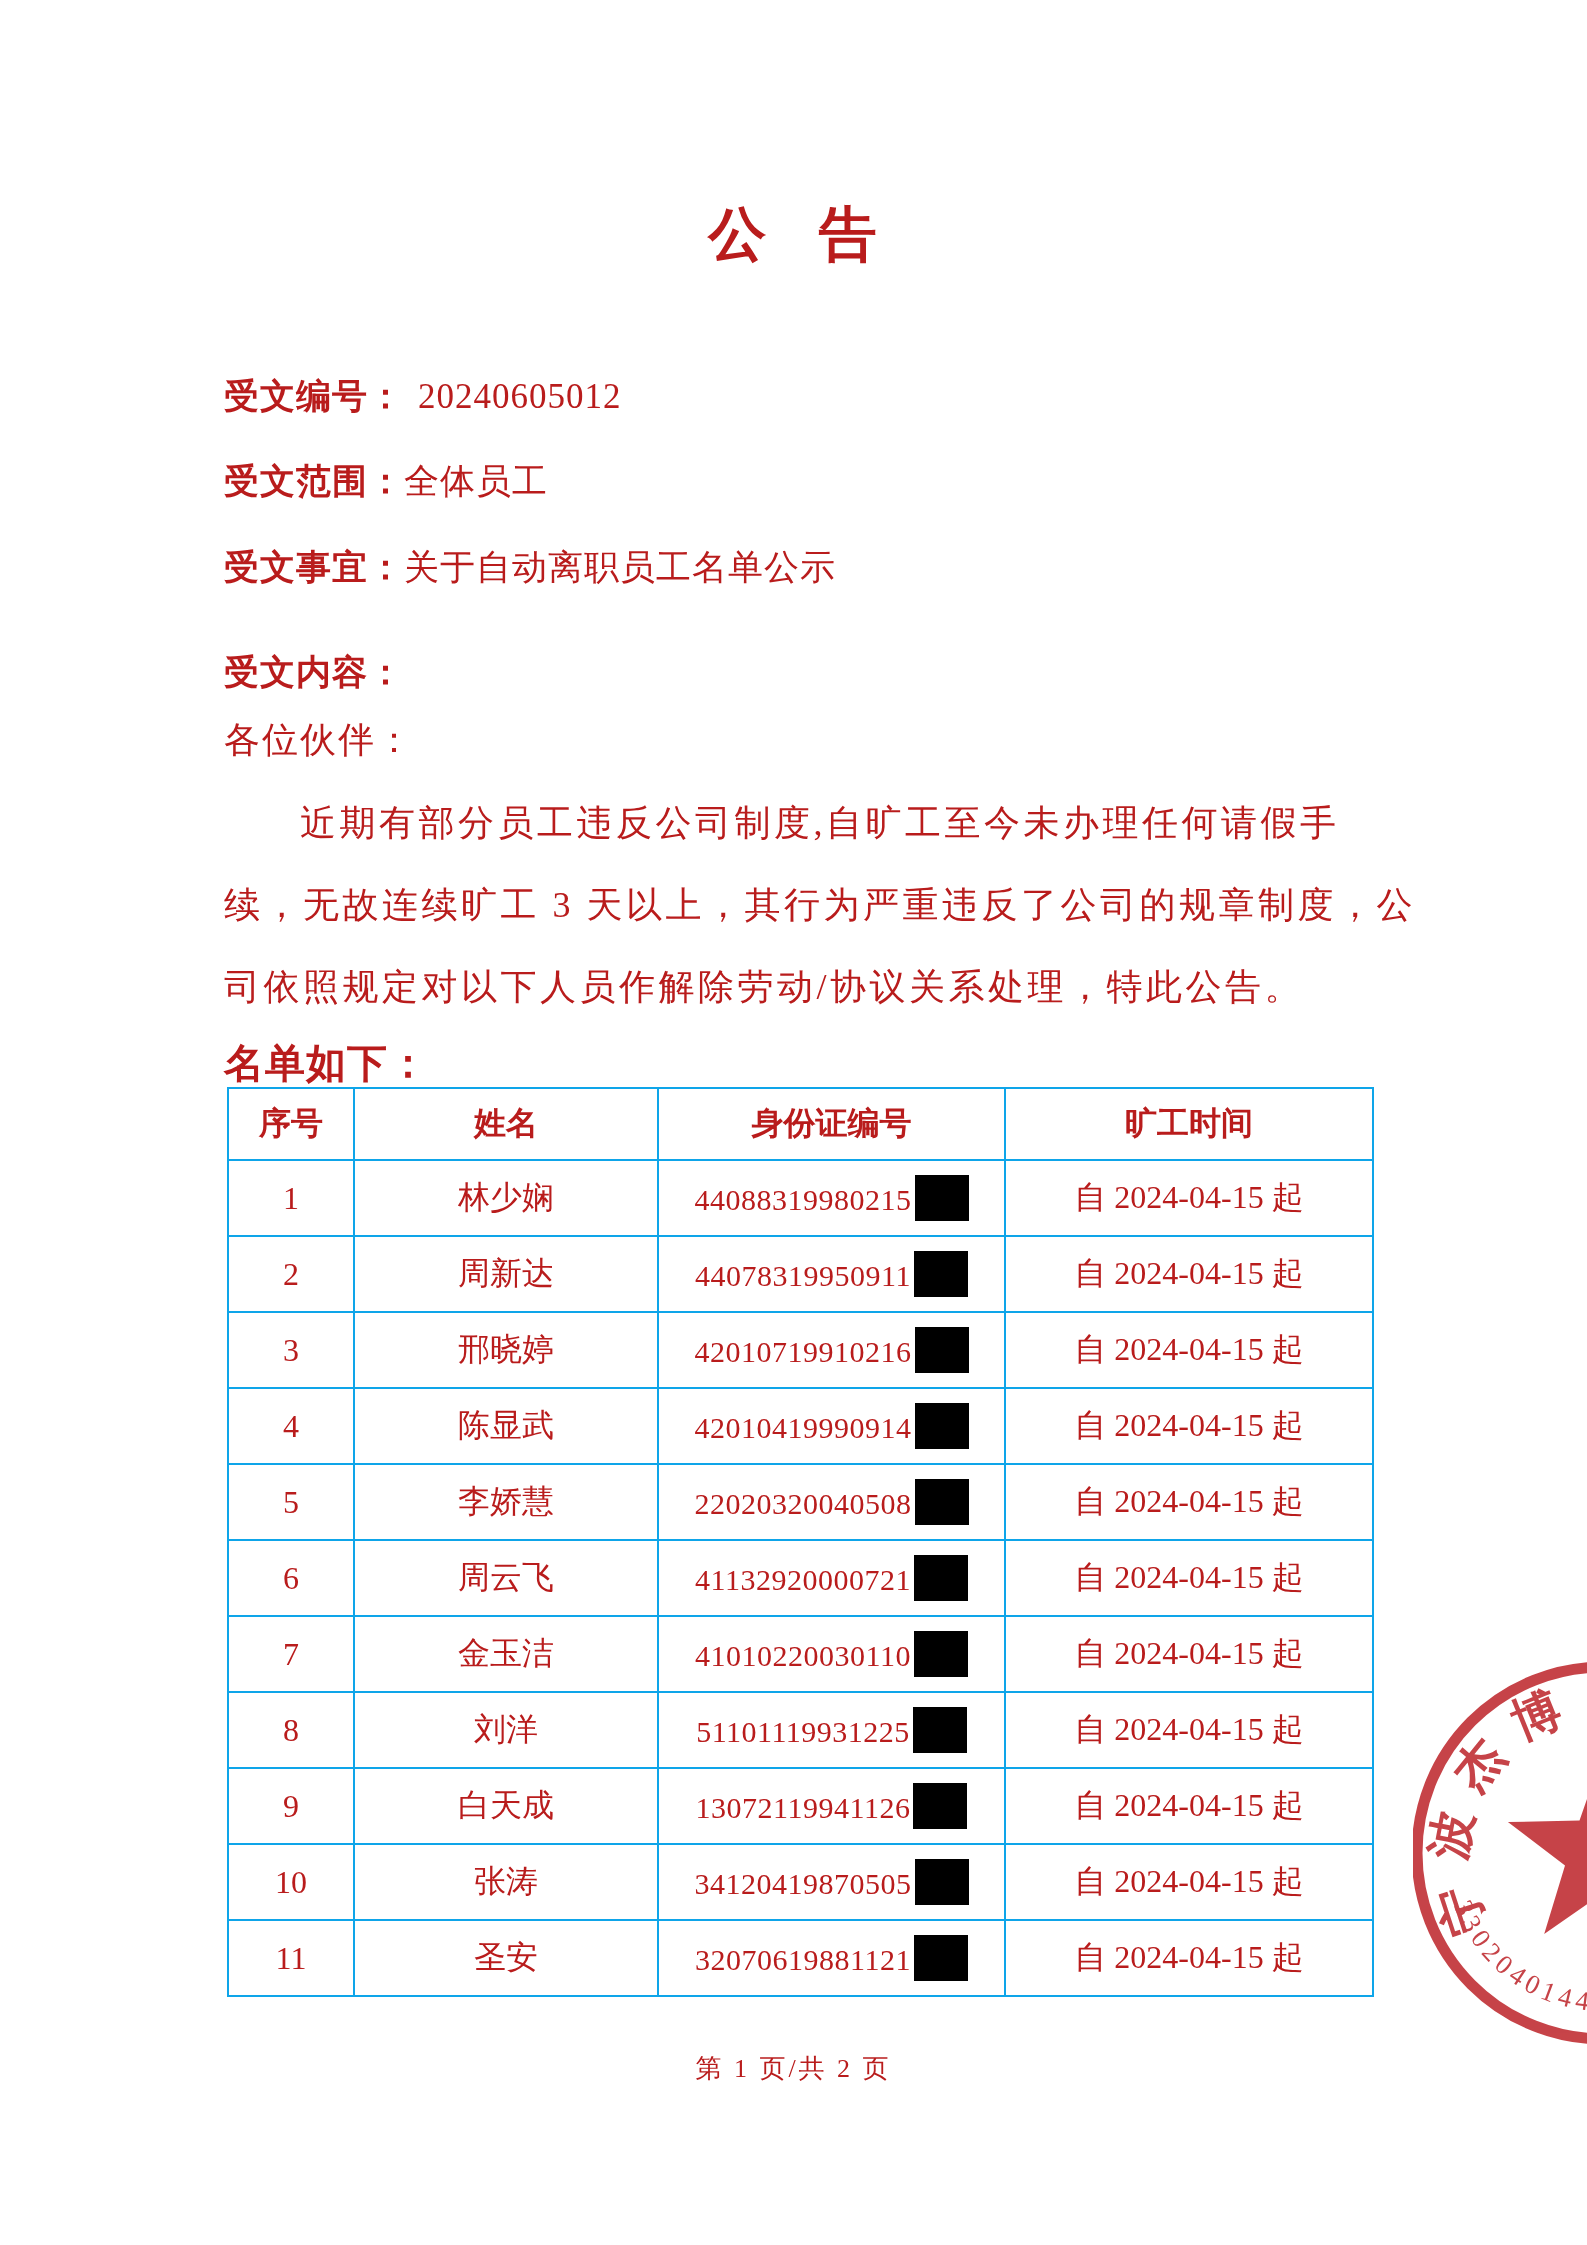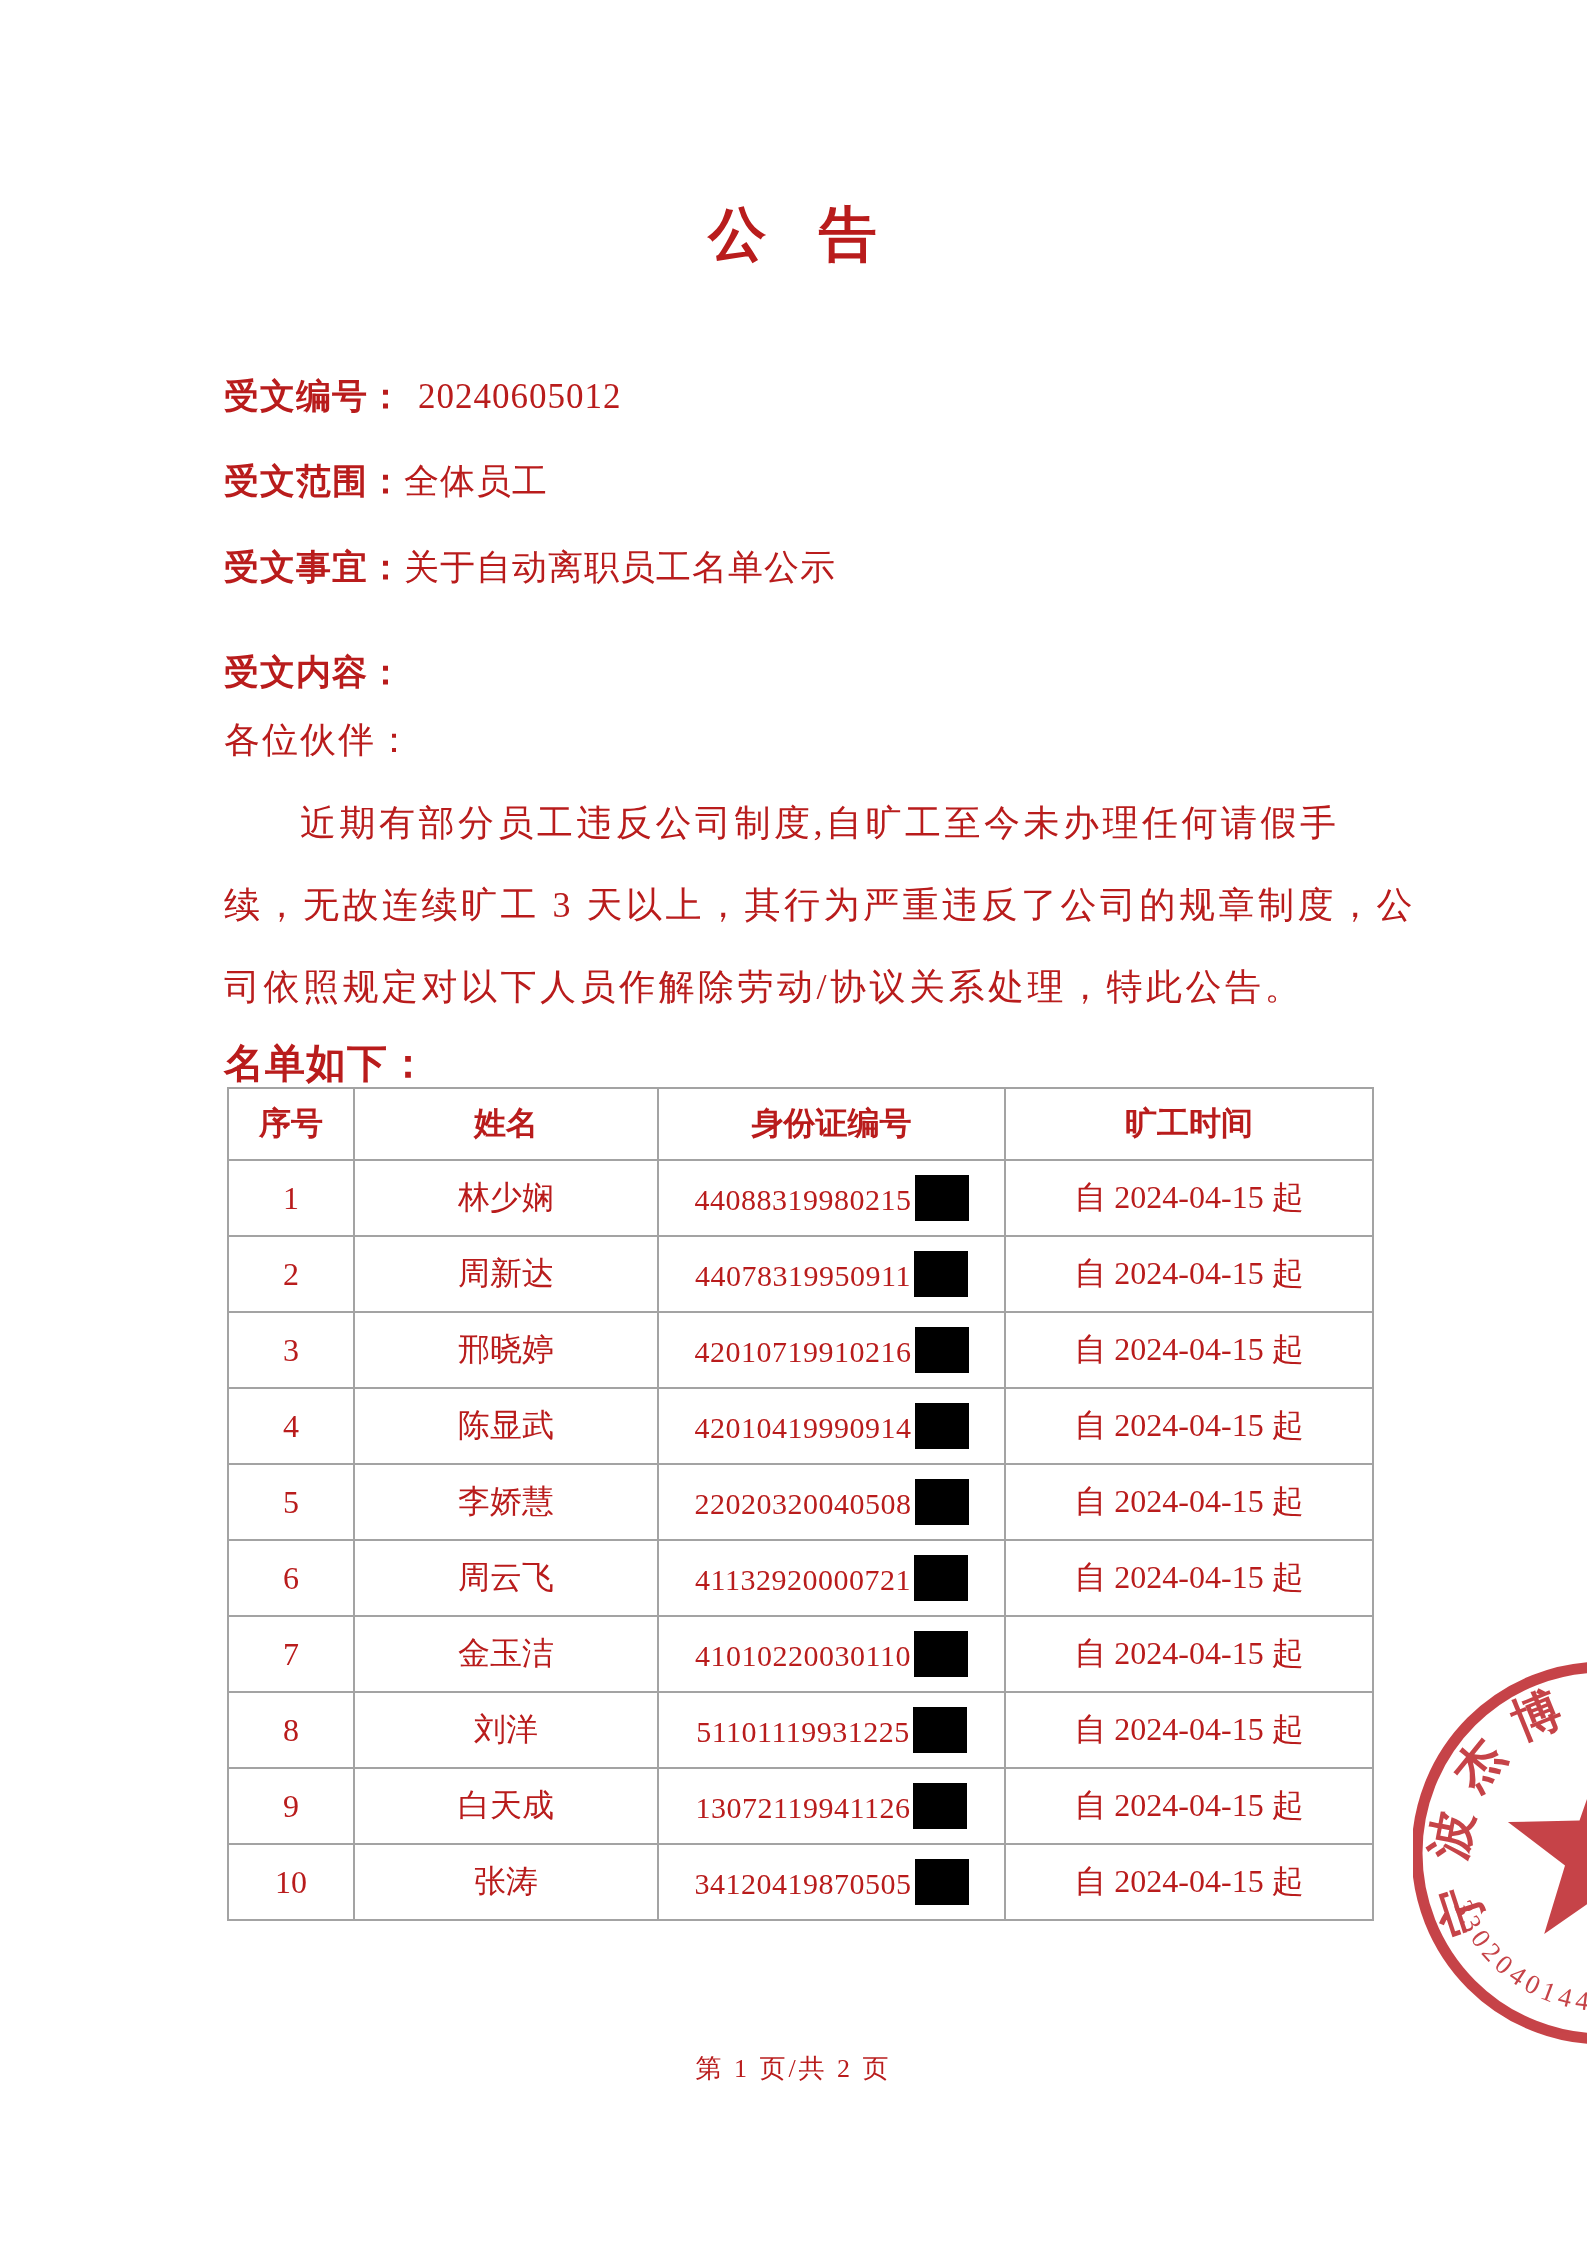--- a/index.html
+++ b/index.html
@@ -67,21 +67,21 @@
   table.roster{
     position:absolute;
     left:227px;
     top:1087px;
     width:1145px;
     border-collapse:collapse;
     table-layout:fixed;
     font-size:32px;
   }
   table.roster td,table.roster th{
-    border:2px solid #a3a3a3;
+    border:2px solid #0ea5e9;
     text-align:center;
     vertical-align:middle;
     padding:0;
     font-weight:normal;
   }
   table.roster thead th{font-weight:bold;height:70px;}
   table.roster tbody tr{height:76px;}
   .col-no{width:126px;}
   .col-name{width:304px;}
   .col-id{width:347px;}
@@ -212,20 +212,26 @@
       <tr>
         <td>9</td>
         <td>白天成</td>
         <td><span class="id-digits">13072119941126</span><span class="redact"></span></td>
         <td>自 2024-04-15 起</td>
       </tr>
       <tr>
         <td>10</td>
         <td>张涛</td>
         <td><span class="id-digits">34120419870505</span><span class="redact"></span></td>
+        <td>自 2024-04-15 起</td>
+      </tr>
+      <tr>
+        <td>11</td>
+        <td>圣安</td>
+        <td><span class="id-digits">32070619881121</span><span class="redact"></span></td>
         <td>自 2024-04-15 起</td>
       </tr>
     </tbody>
   </table>
 
   <div class="page-footer">第 1 页/共 2 页</div>
 
   <svg class="stamp" viewBox="0 0 424 424" xmlns="http://www.w3.org/2000/svg">
     <defs>
       <path id="arcTop" d="M 78.6 288 A 136 136 0 1 1 301.4 288" fill="none"></path>

